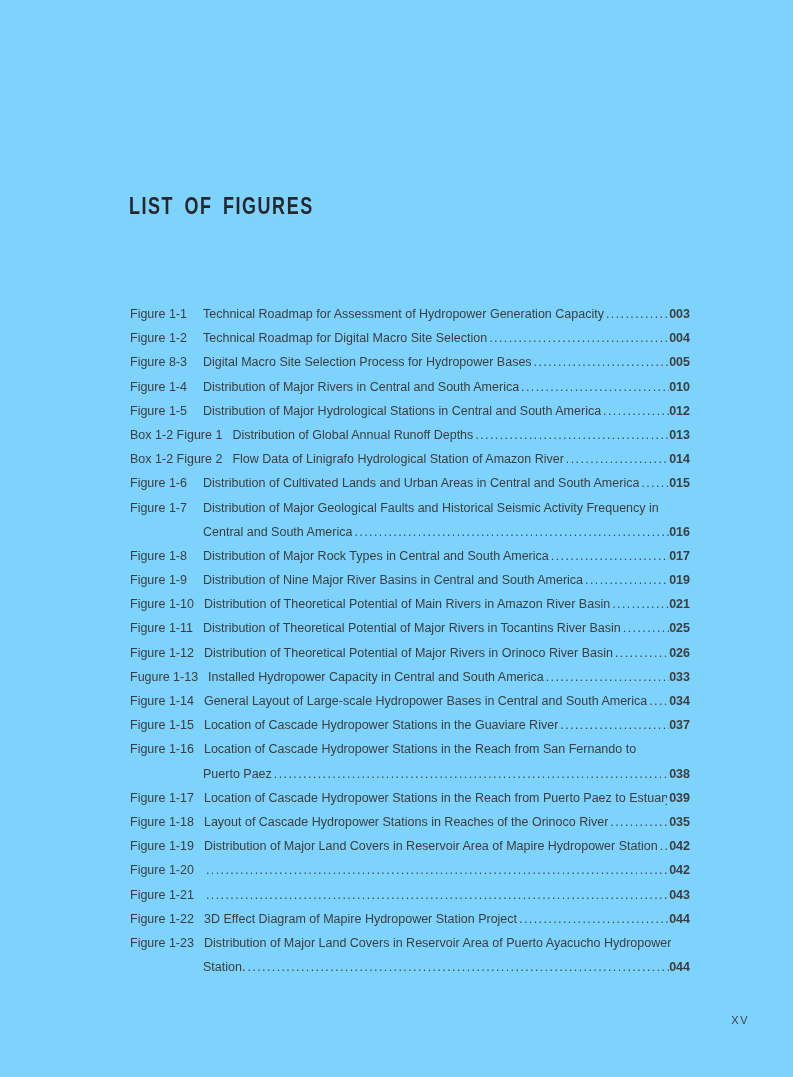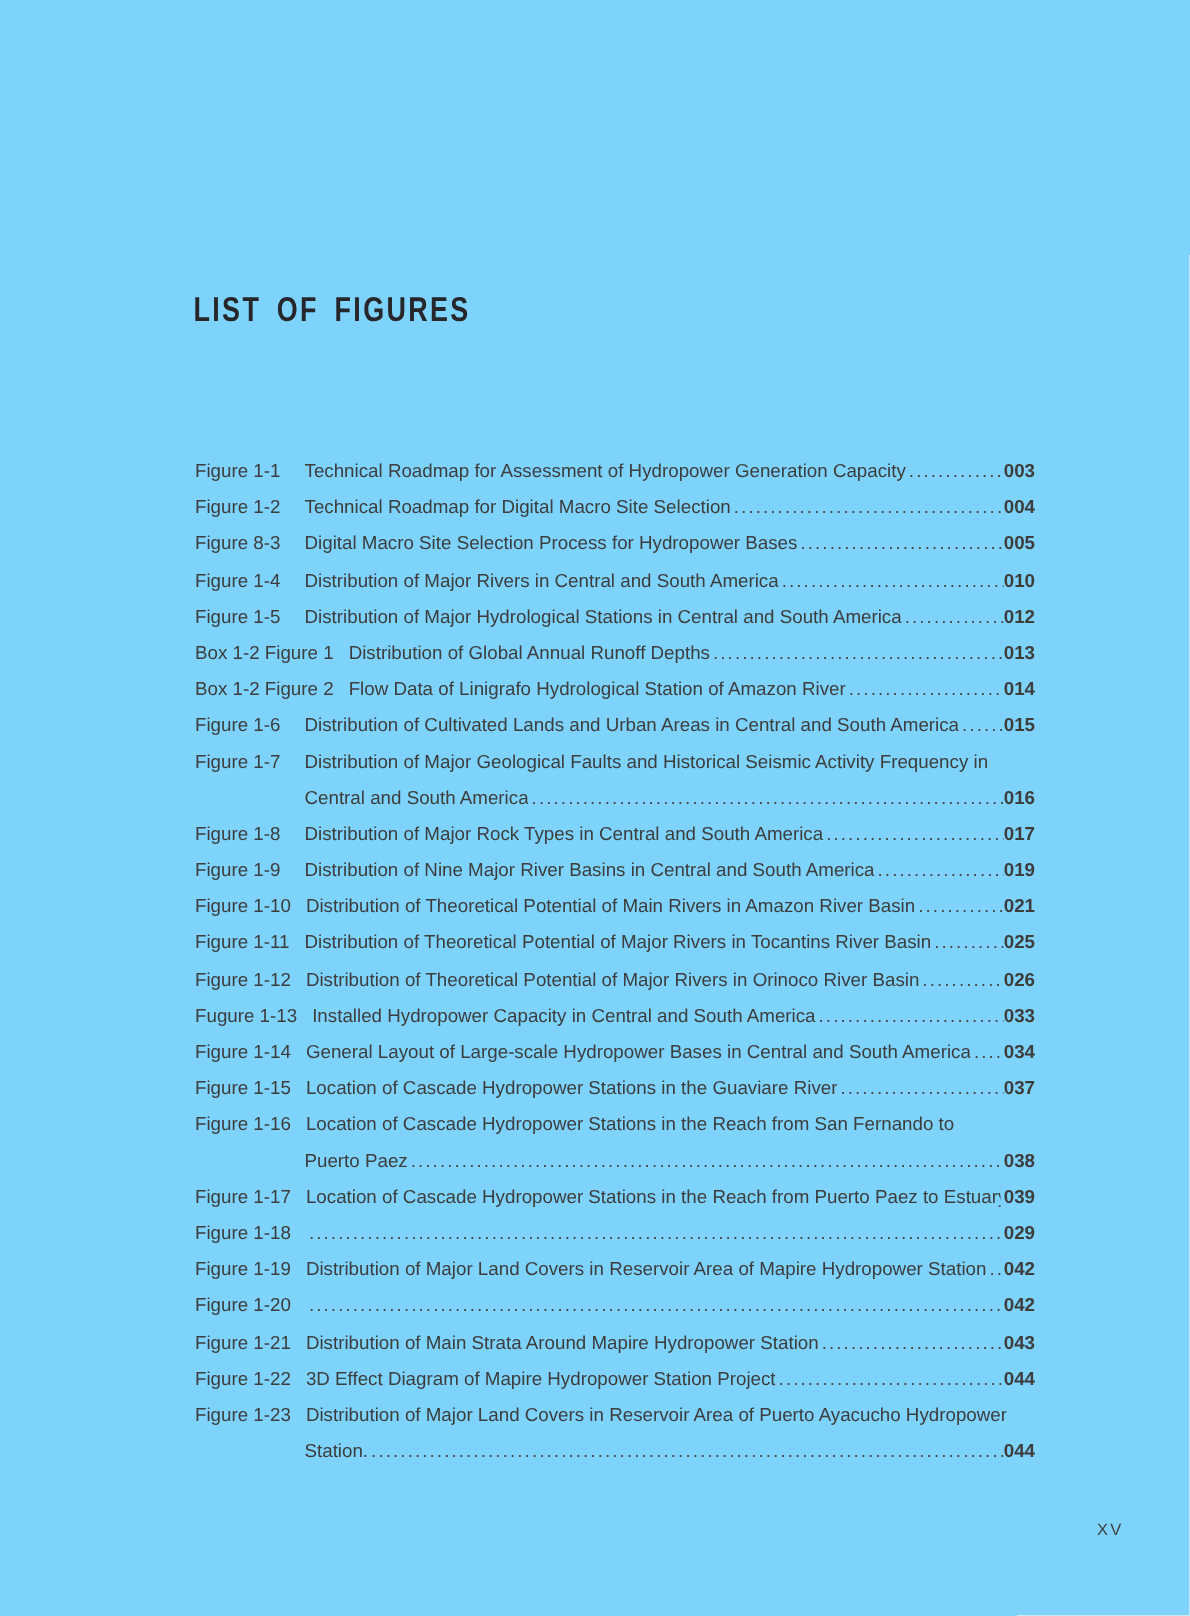--- a/index.html
+++ b/index.html
@@ -243,43 +243,43 @@
         <div class="line">
           <span class="lab">Figure 1-17</span>
           <span class="txt">Location of Cascade Hydropower Stations in the Reach from Puerto Paez to Estuary</span>
           <span class="dots"></span>
           <span class="pg">039</span>
         </div>
       </div>
       <div class="entry">
         <div class="line">
           <span class="lab">Figure 1-18</span>
-          <span class="dots">..............................................................................................................................................................................................................................................................................................................................................................</span>
-          <span class="pg">029</span>
+          <span class="txt">Layout of Cascade Hydropower Stations in Reaches of the Orinoco River</span>
+          <span class="dots">..............................................................................................................................................................................................................................................................................................................................................................</span>
+          <span class="pg">035</span>
         </div>
       </div>
       <div class="entry">
         <div class="line">
           <span class="lab">Figure 1-19</span>
           <span class="txt">Distribution of Major Land Covers in Reservoir Area of Mapire Hydropower Station</span>
           <span class="dots">..............................................................................................................................................................................................................................................................................................................................................................</span>
           <span class="pg">042</span>
         </div>
       </div>
       <div class="entry">
         <div class="line">
           <span class="lab">Figure 1-20</span>
           <span class="dots">..............................................................................................................................................................................................................................................................................................................................................................</span>
           <span class="pg">042</span>
         </div>
       </div>
       <div class="entry">
         <div class="line">
           <span class="lab">Figure 1-21</span>
-          <span class="txt">Distribution of Main Strata Around Mapire Hydropower Station</span>
           <span class="dots">..............................................................................................................................................................................................................................................................................................................................................................</span>
           <span class="pg">043</span>
         </div>
       </div>
       <div class="entry">
         <div class="line">
           <span class="lab">Figure 1-22</span>
           <span class="txt">3D Effect Diagram of Mapire Hydropower Station Project</span>
           <span class="dots">..............................................................................................................................................................................................................................................................................................................................................................</span>
           <span class="pg">044</span>

